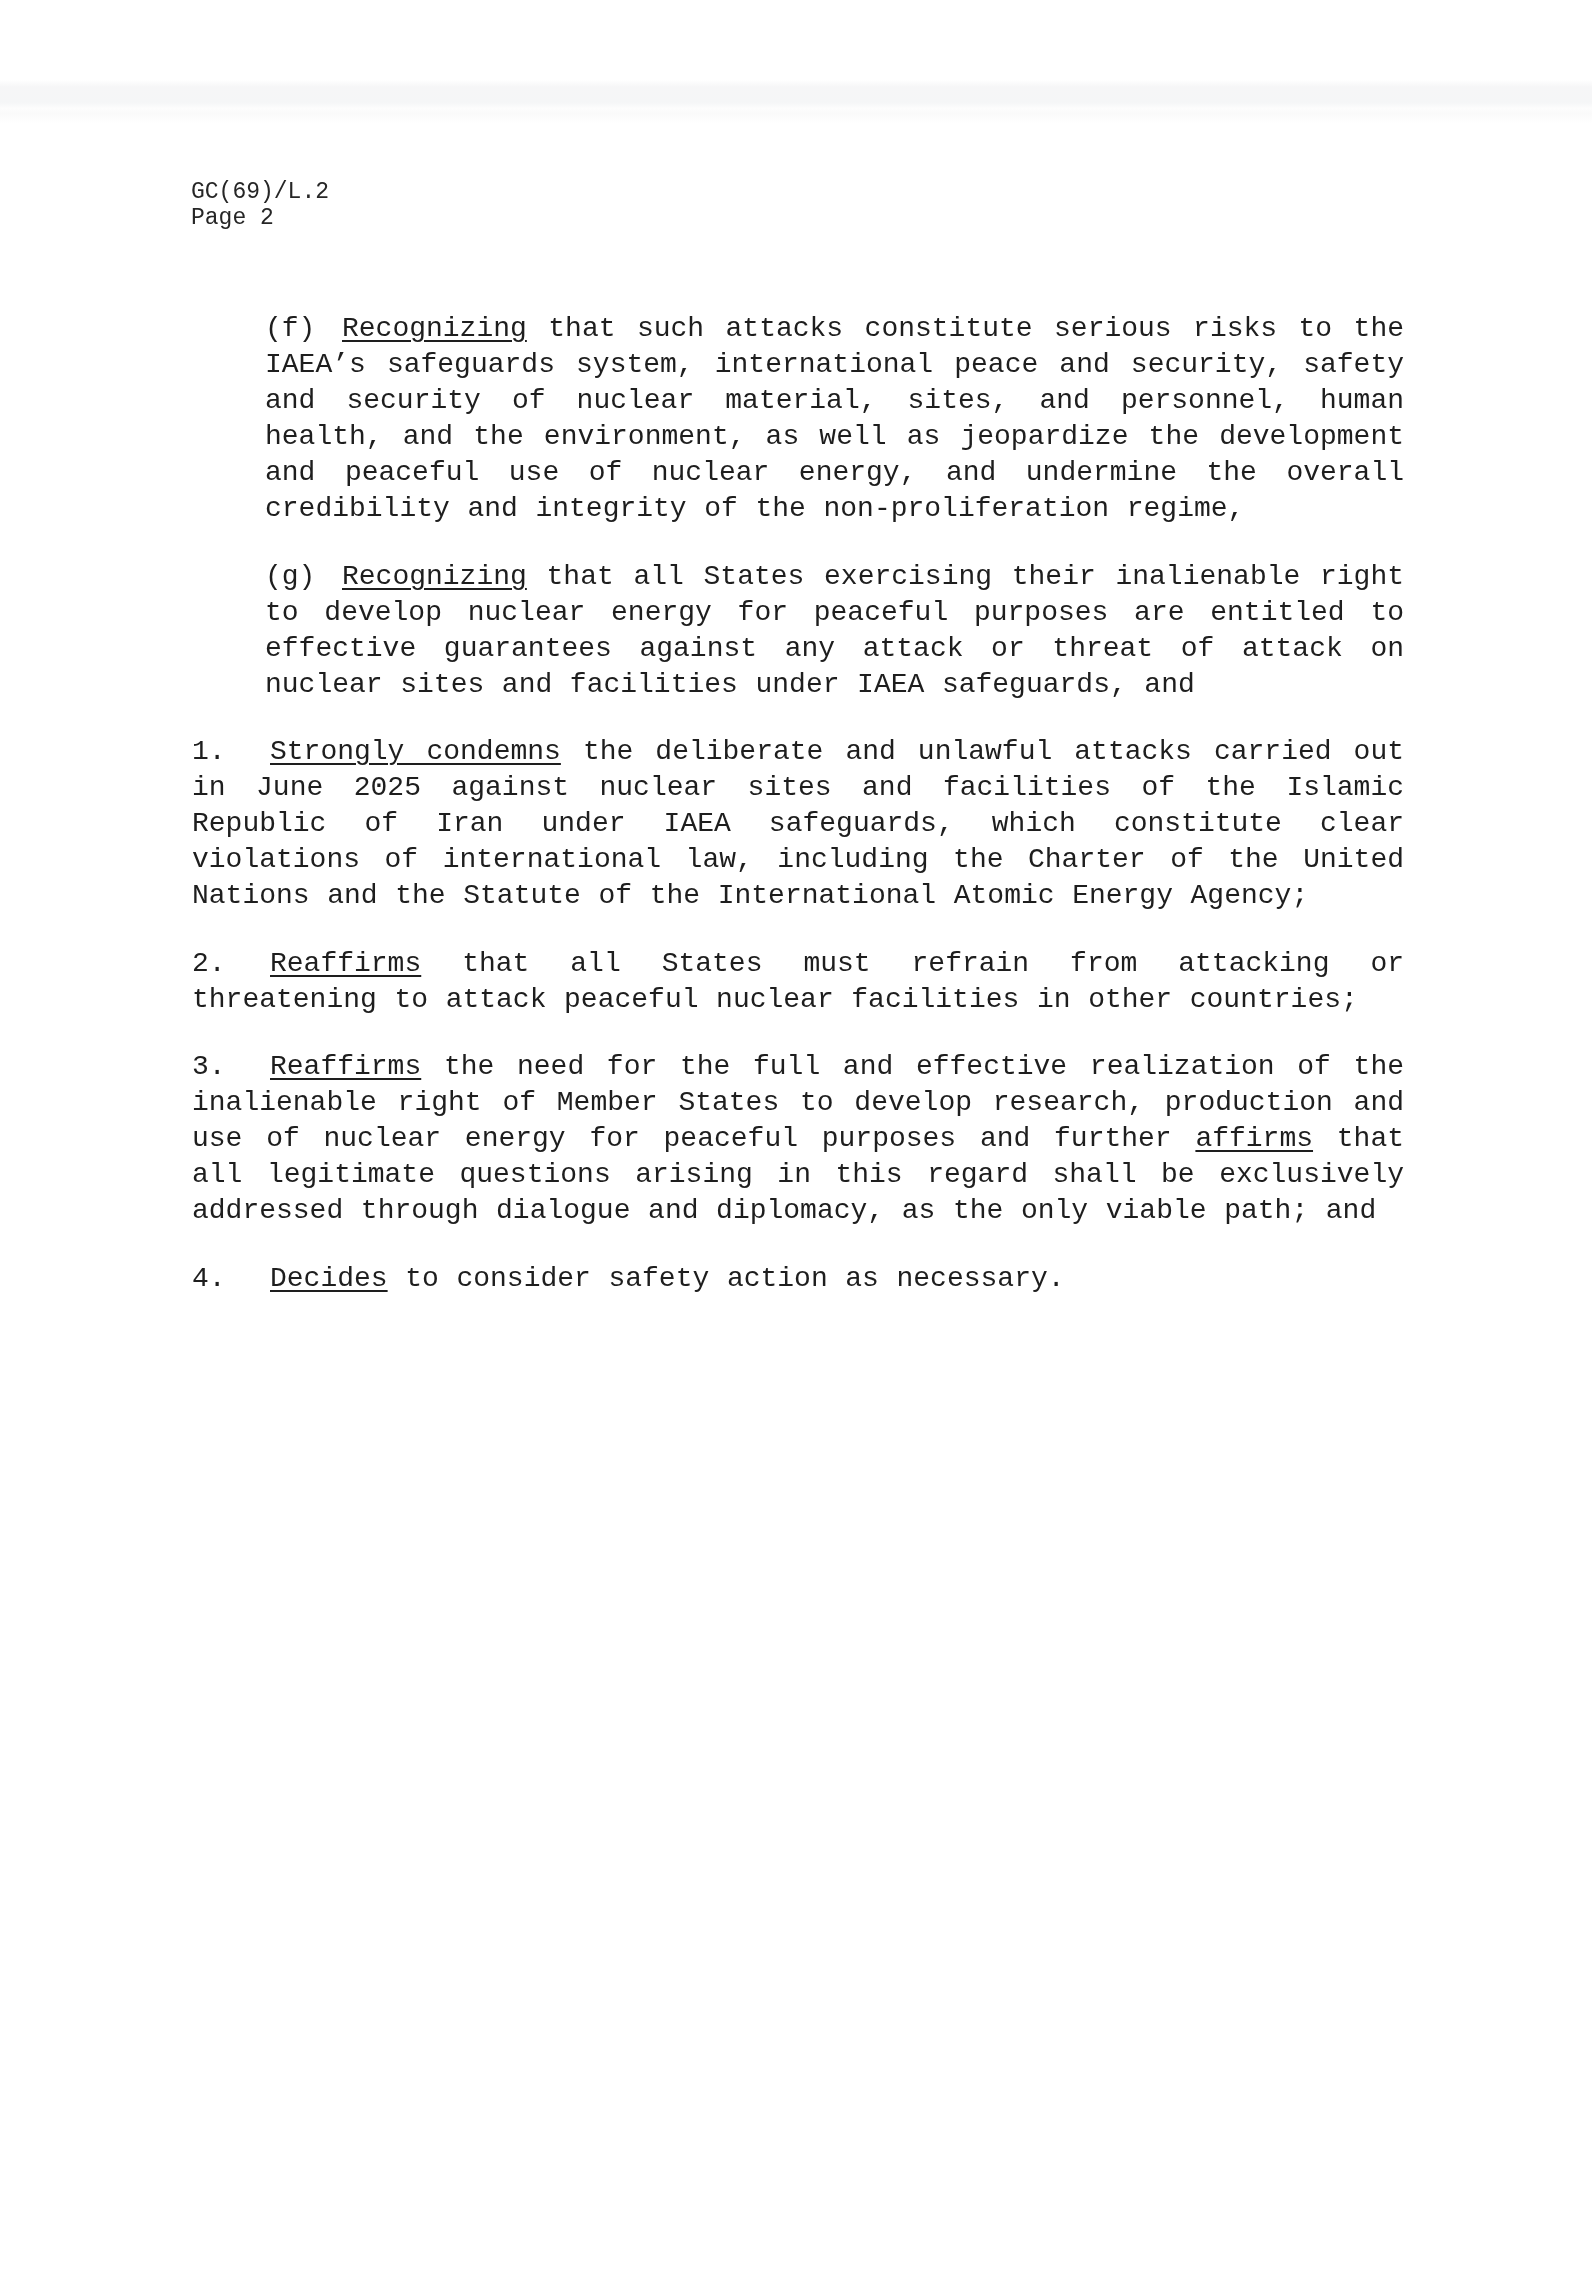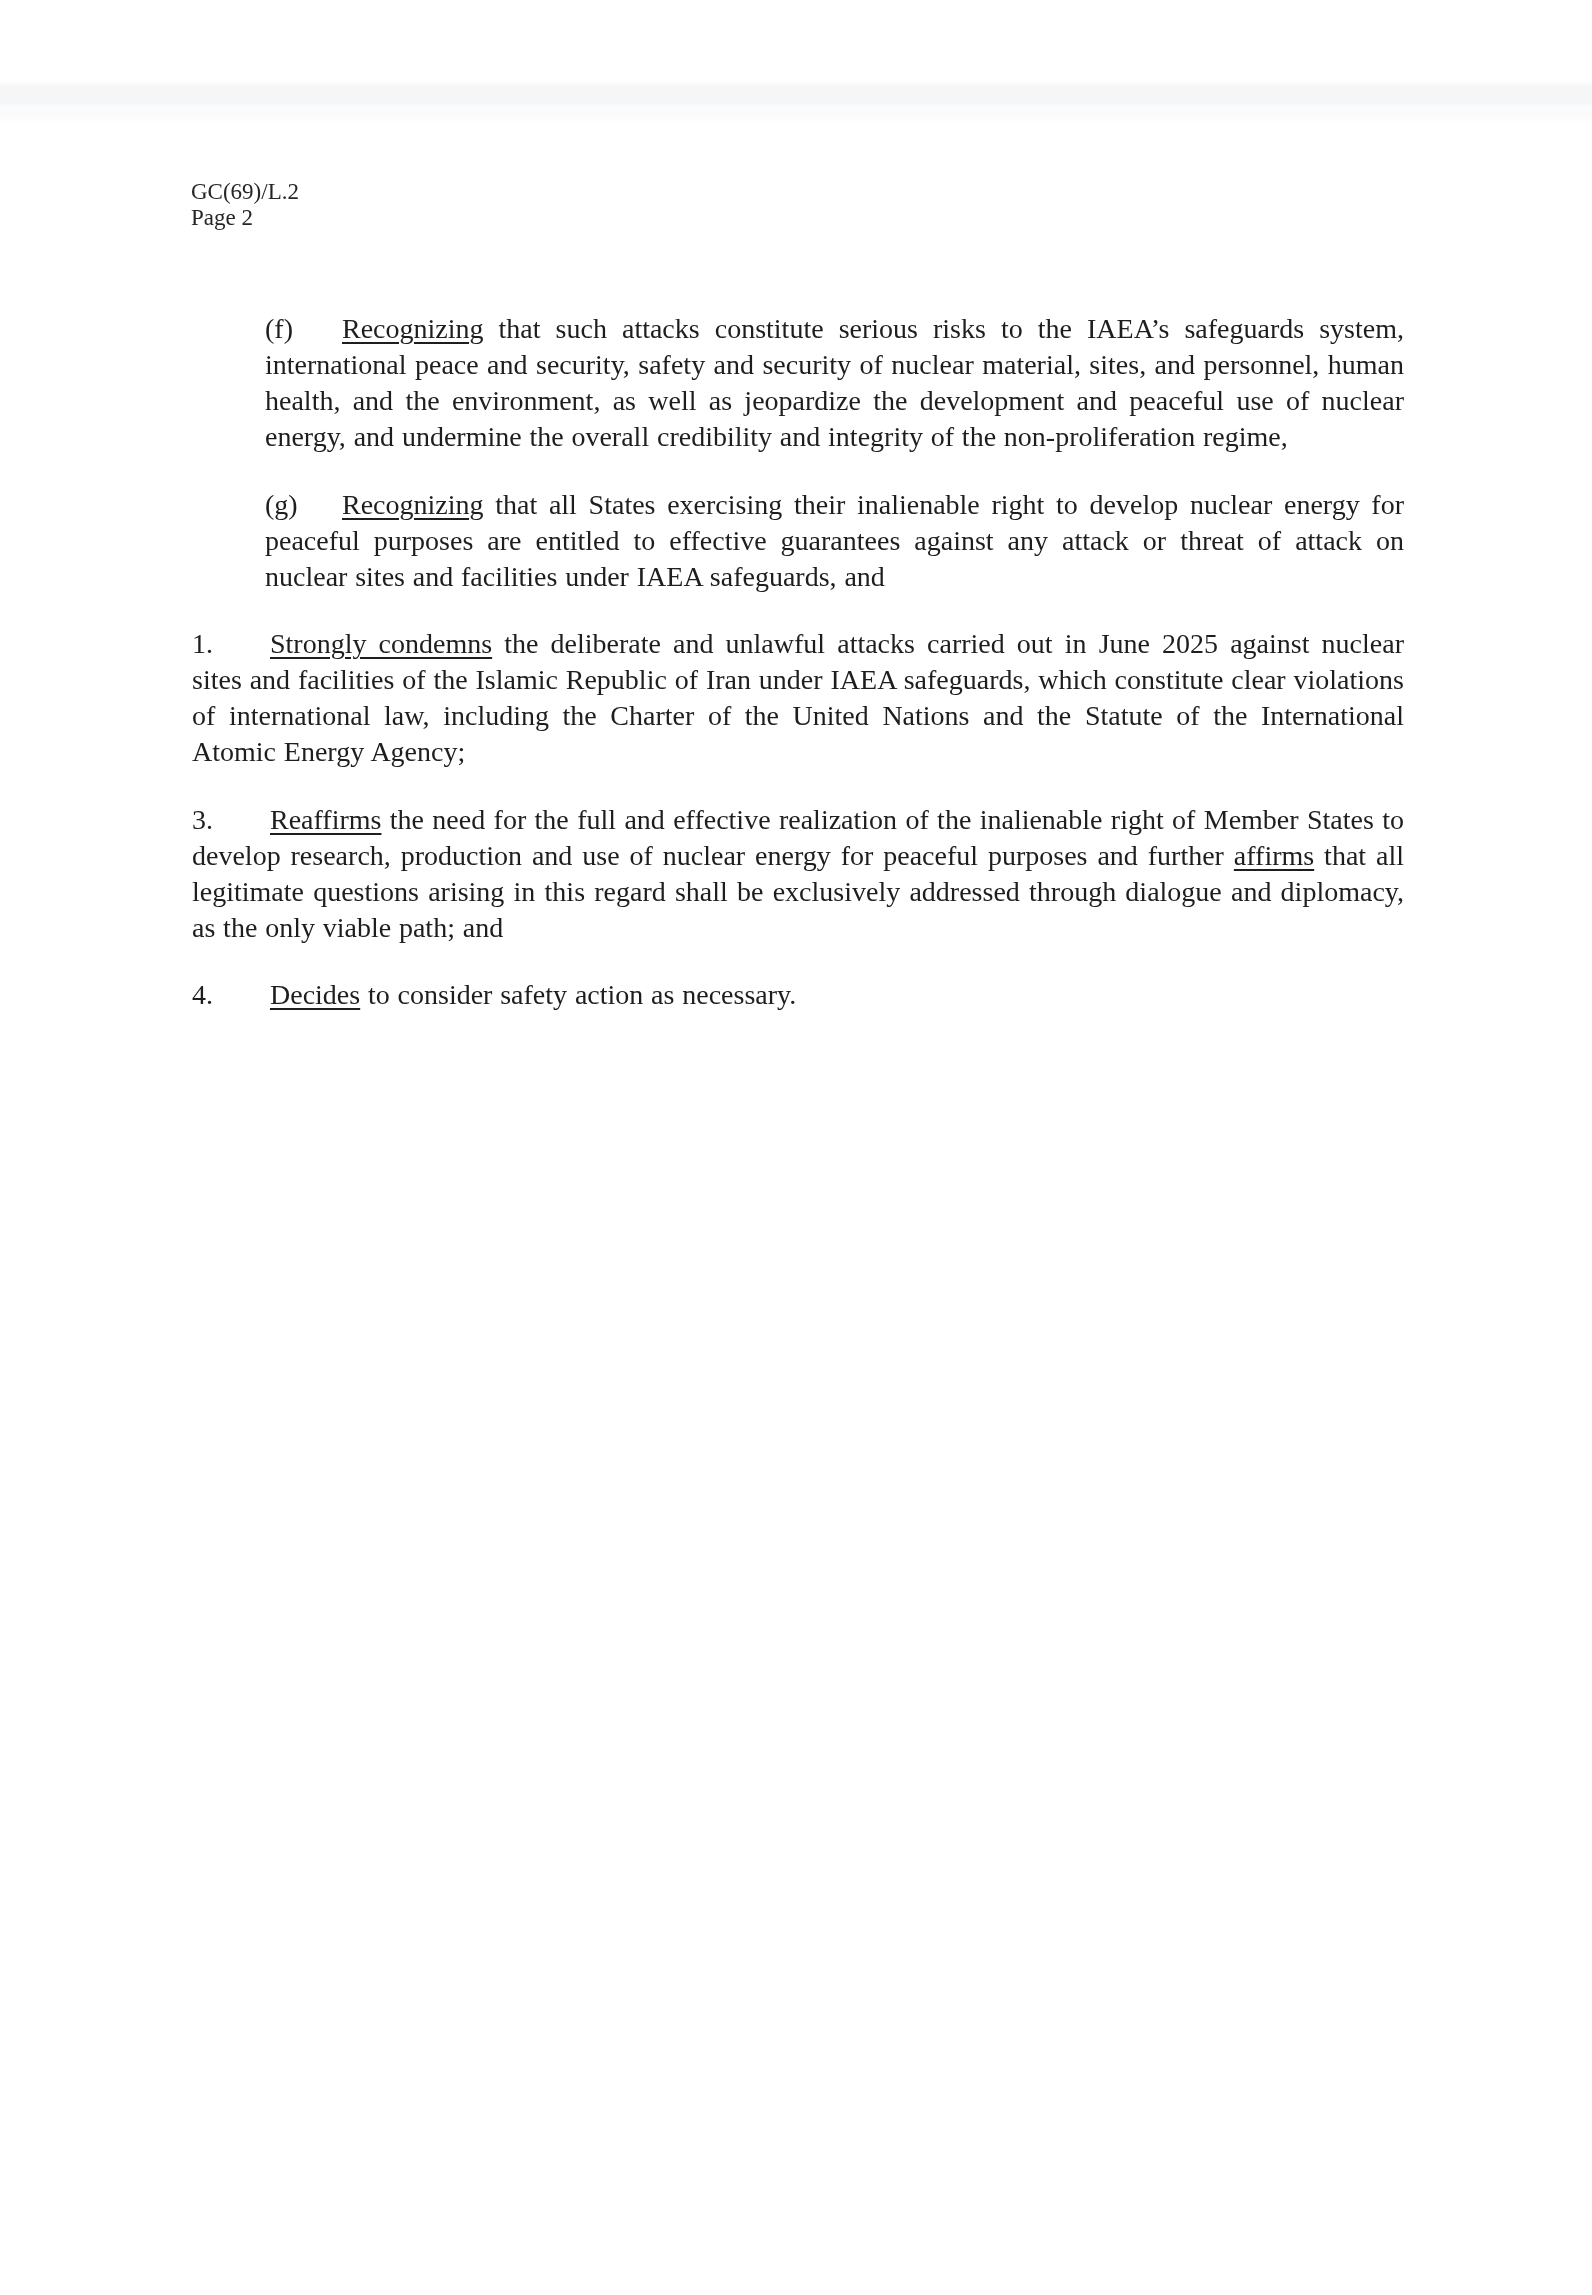--- a/index.html
+++ b/index.html
@@ -6,21 +6,21 @@
     margin: 0;
     padding: 0;
     background: #ffffff;
   }
   .screen {
     position: relative;
     width: 1593px;
     height: 2295px;
     background: #ffffff;
     overflow: hidden;
-    font-family: Liberation Serif, serif;
+    font-family: Liberation Mono, monospace;
     color: #1e1e1e;
   }
   
   .top-band {
     position: absolute;
     top: 80px;
     left: 0;
     width: 100%;
     height: 43px;
     background: linear-gradient(
@@ -83,17 +83,18 @@
 
   <div class="page-header">
     <div>GC(69)/L.2</div>
     <div>Page 2</div>
   </div>
 
   <div class="doc-body" id="doc-body">
       <div class="para lettered"><span class="label">(f)</span><span class="u">Recognizing</span><span> that such attacks constitute serious risks to the IAEA’s safeguards system, international peace and security, safety and security of nuclear material, sites, and personnel, human health, and the environment, as well as jeopardize the development and peaceful use of nuclear energy, and undermine the overall credibility and integrity of the non-proliferation regime,</span></div>
       <div class="para lettered"><span class="label">(g)</span><span class="u">Recognizing</span><span> that all States exercising their inalienable right to develop nuclear energy for peaceful purposes are entitled to effective guarantees against any attack or threat of attack on nuclear sites and facilities under IAEA safeguards, and</span></div>
       <div class="para numbered"><span class="label">1.</span><span class="u">Strongly condemns</span><span> the deliberate and unlawful attacks carried out in June 2025 against nuclear sites and facilities of the Islamic Republic of Iran under IAEA safeguards, which constitute clear violations of international law, including the Charter of the United Nations and the Statute of the International Atomic Energy Agency;</span></div>
+      <div class="para numbered"><span class="label">2.</span><span class="u">Reaffirms</span><span> that all States must refrain from attacking or threatening to attack peaceful nuclear facilities in other countries;</span></div>
       <div class="para numbered"><span class="label">3.</span><span class="u">Reaffirms</span><span> the need for the full and effective realization of the inalienable right of Member States to develop research, production and use of nuclear energy for peaceful purposes and further </span><span class="u">affirms</span><span> that all legitimate questions arising in this regard shall be exclusively addressed through dialogue and diplomacy, as the only viable path; and</span></div>
       <div class="para numbered"><span class="label">4.</span><span class="u">Decides</span><span> to consider safety action as necessary.</span></div>
     </div>
 </div>
 
 
 </body></html>

